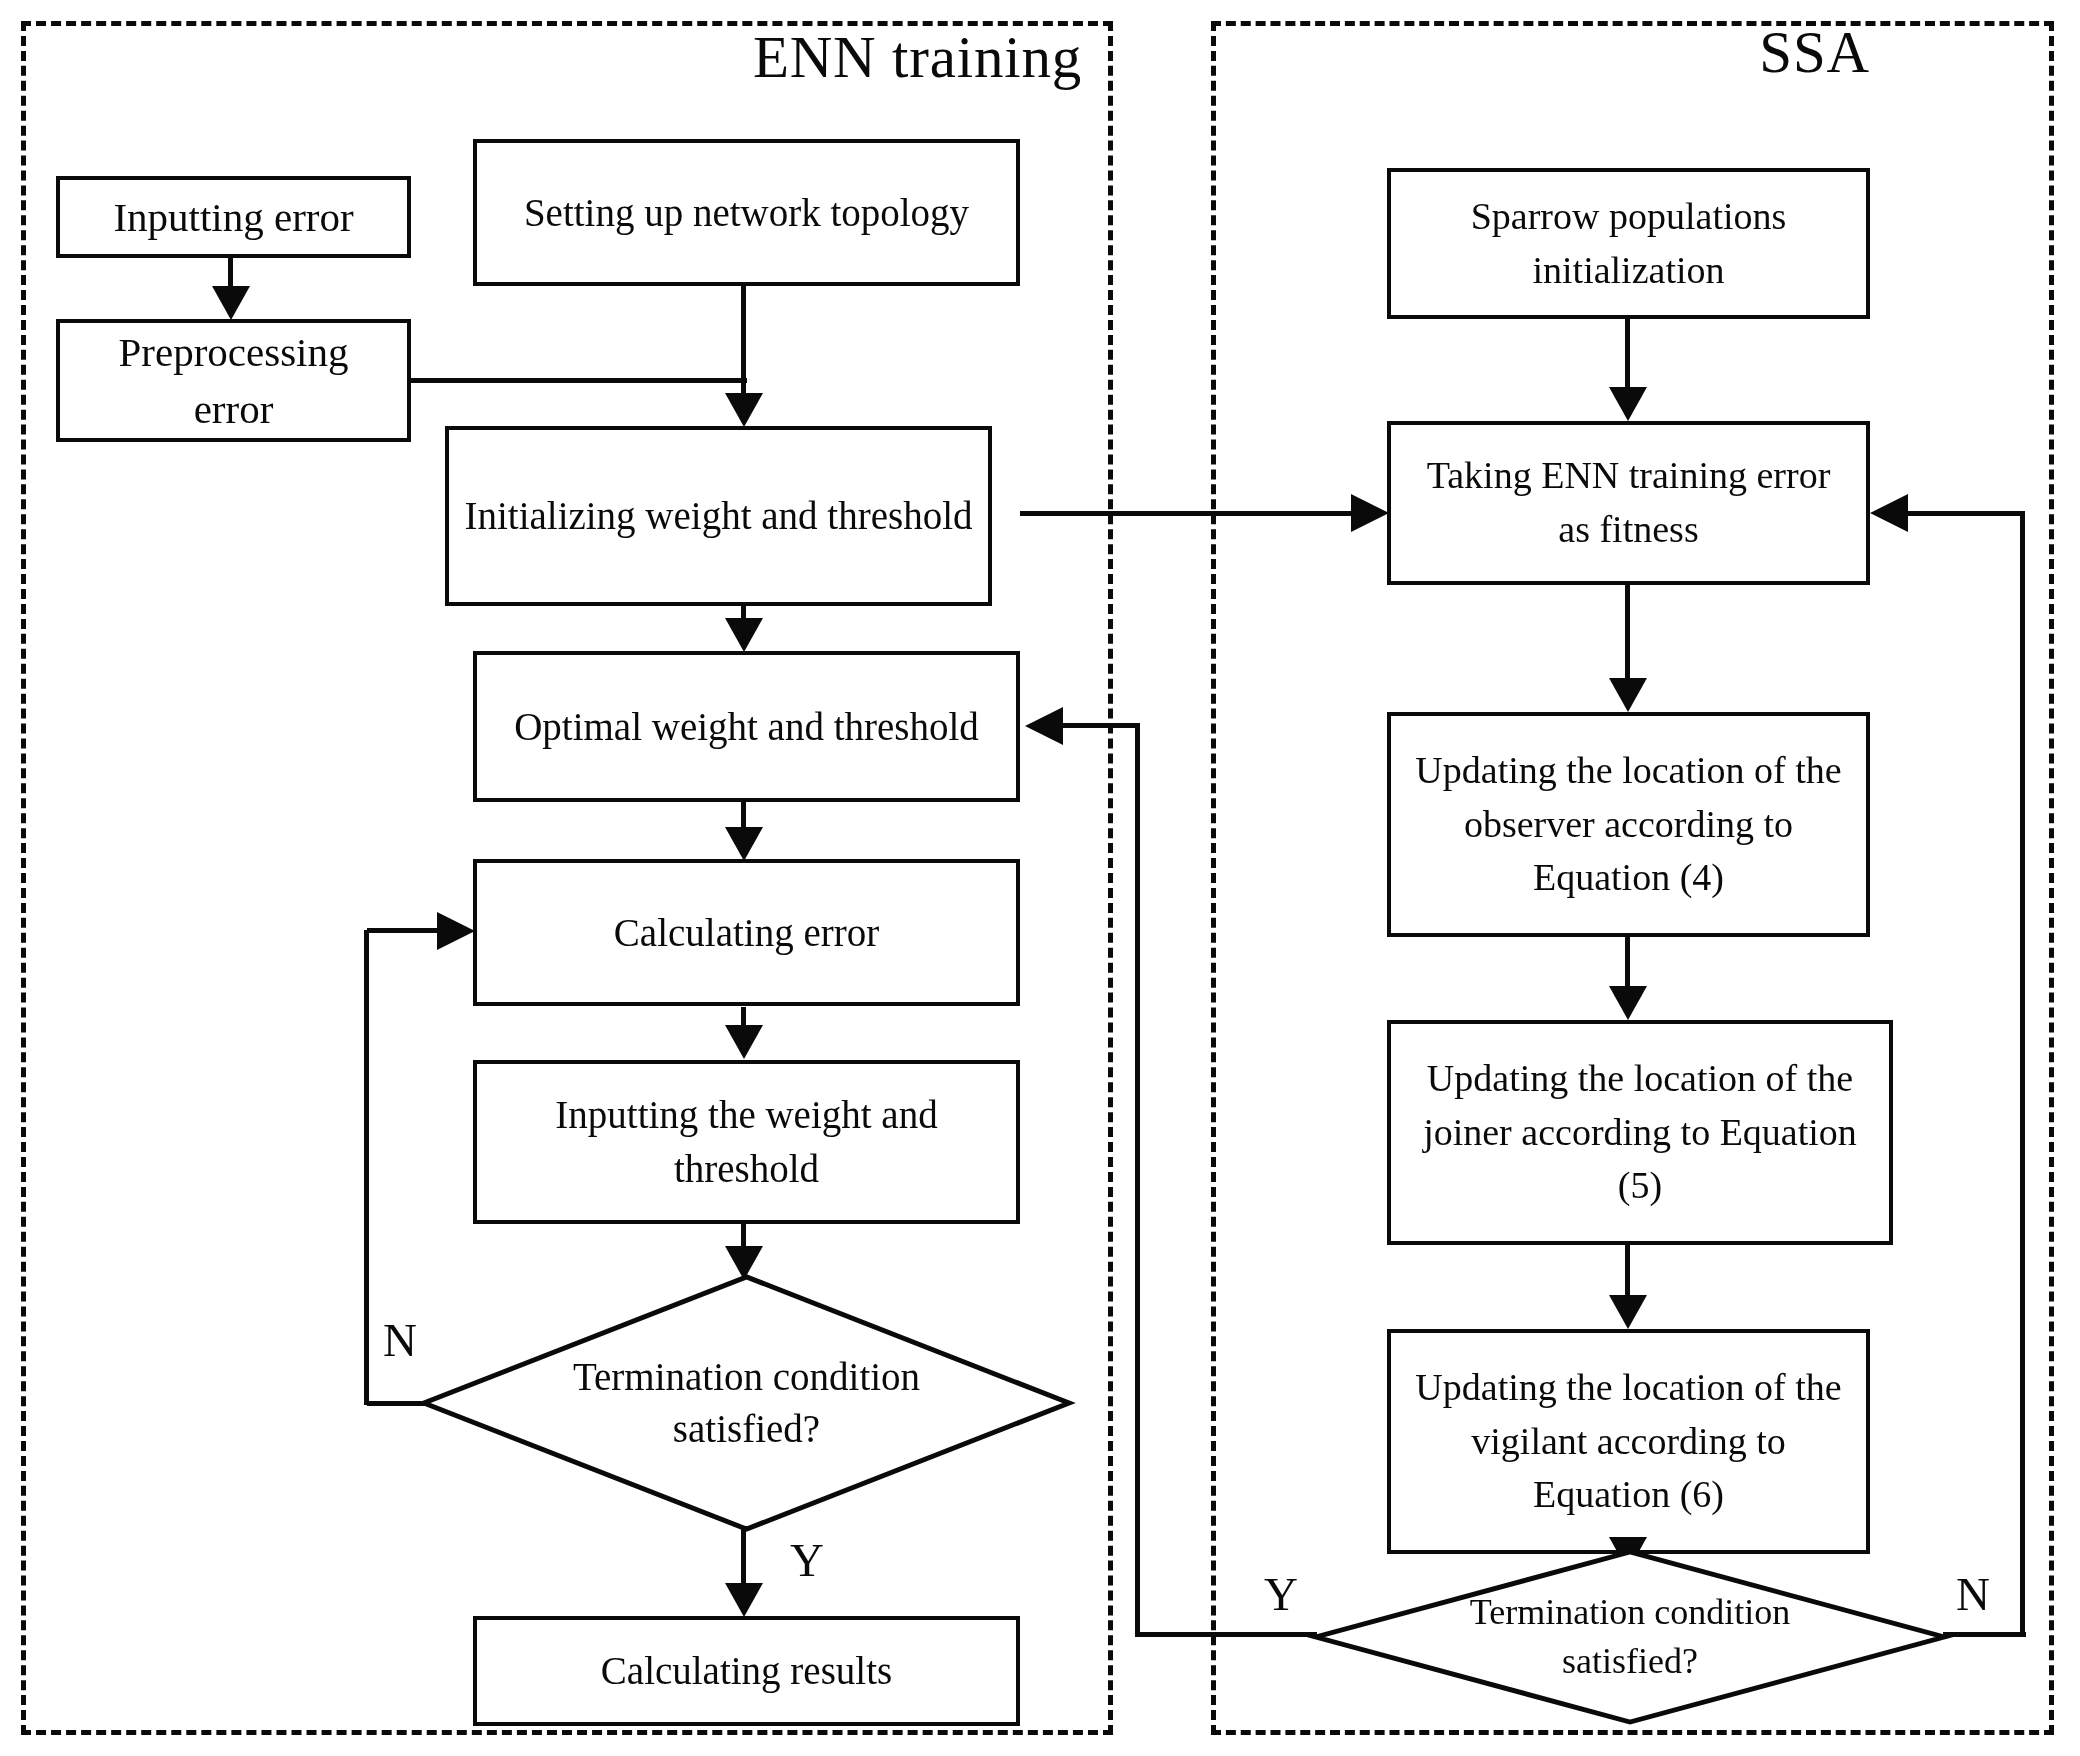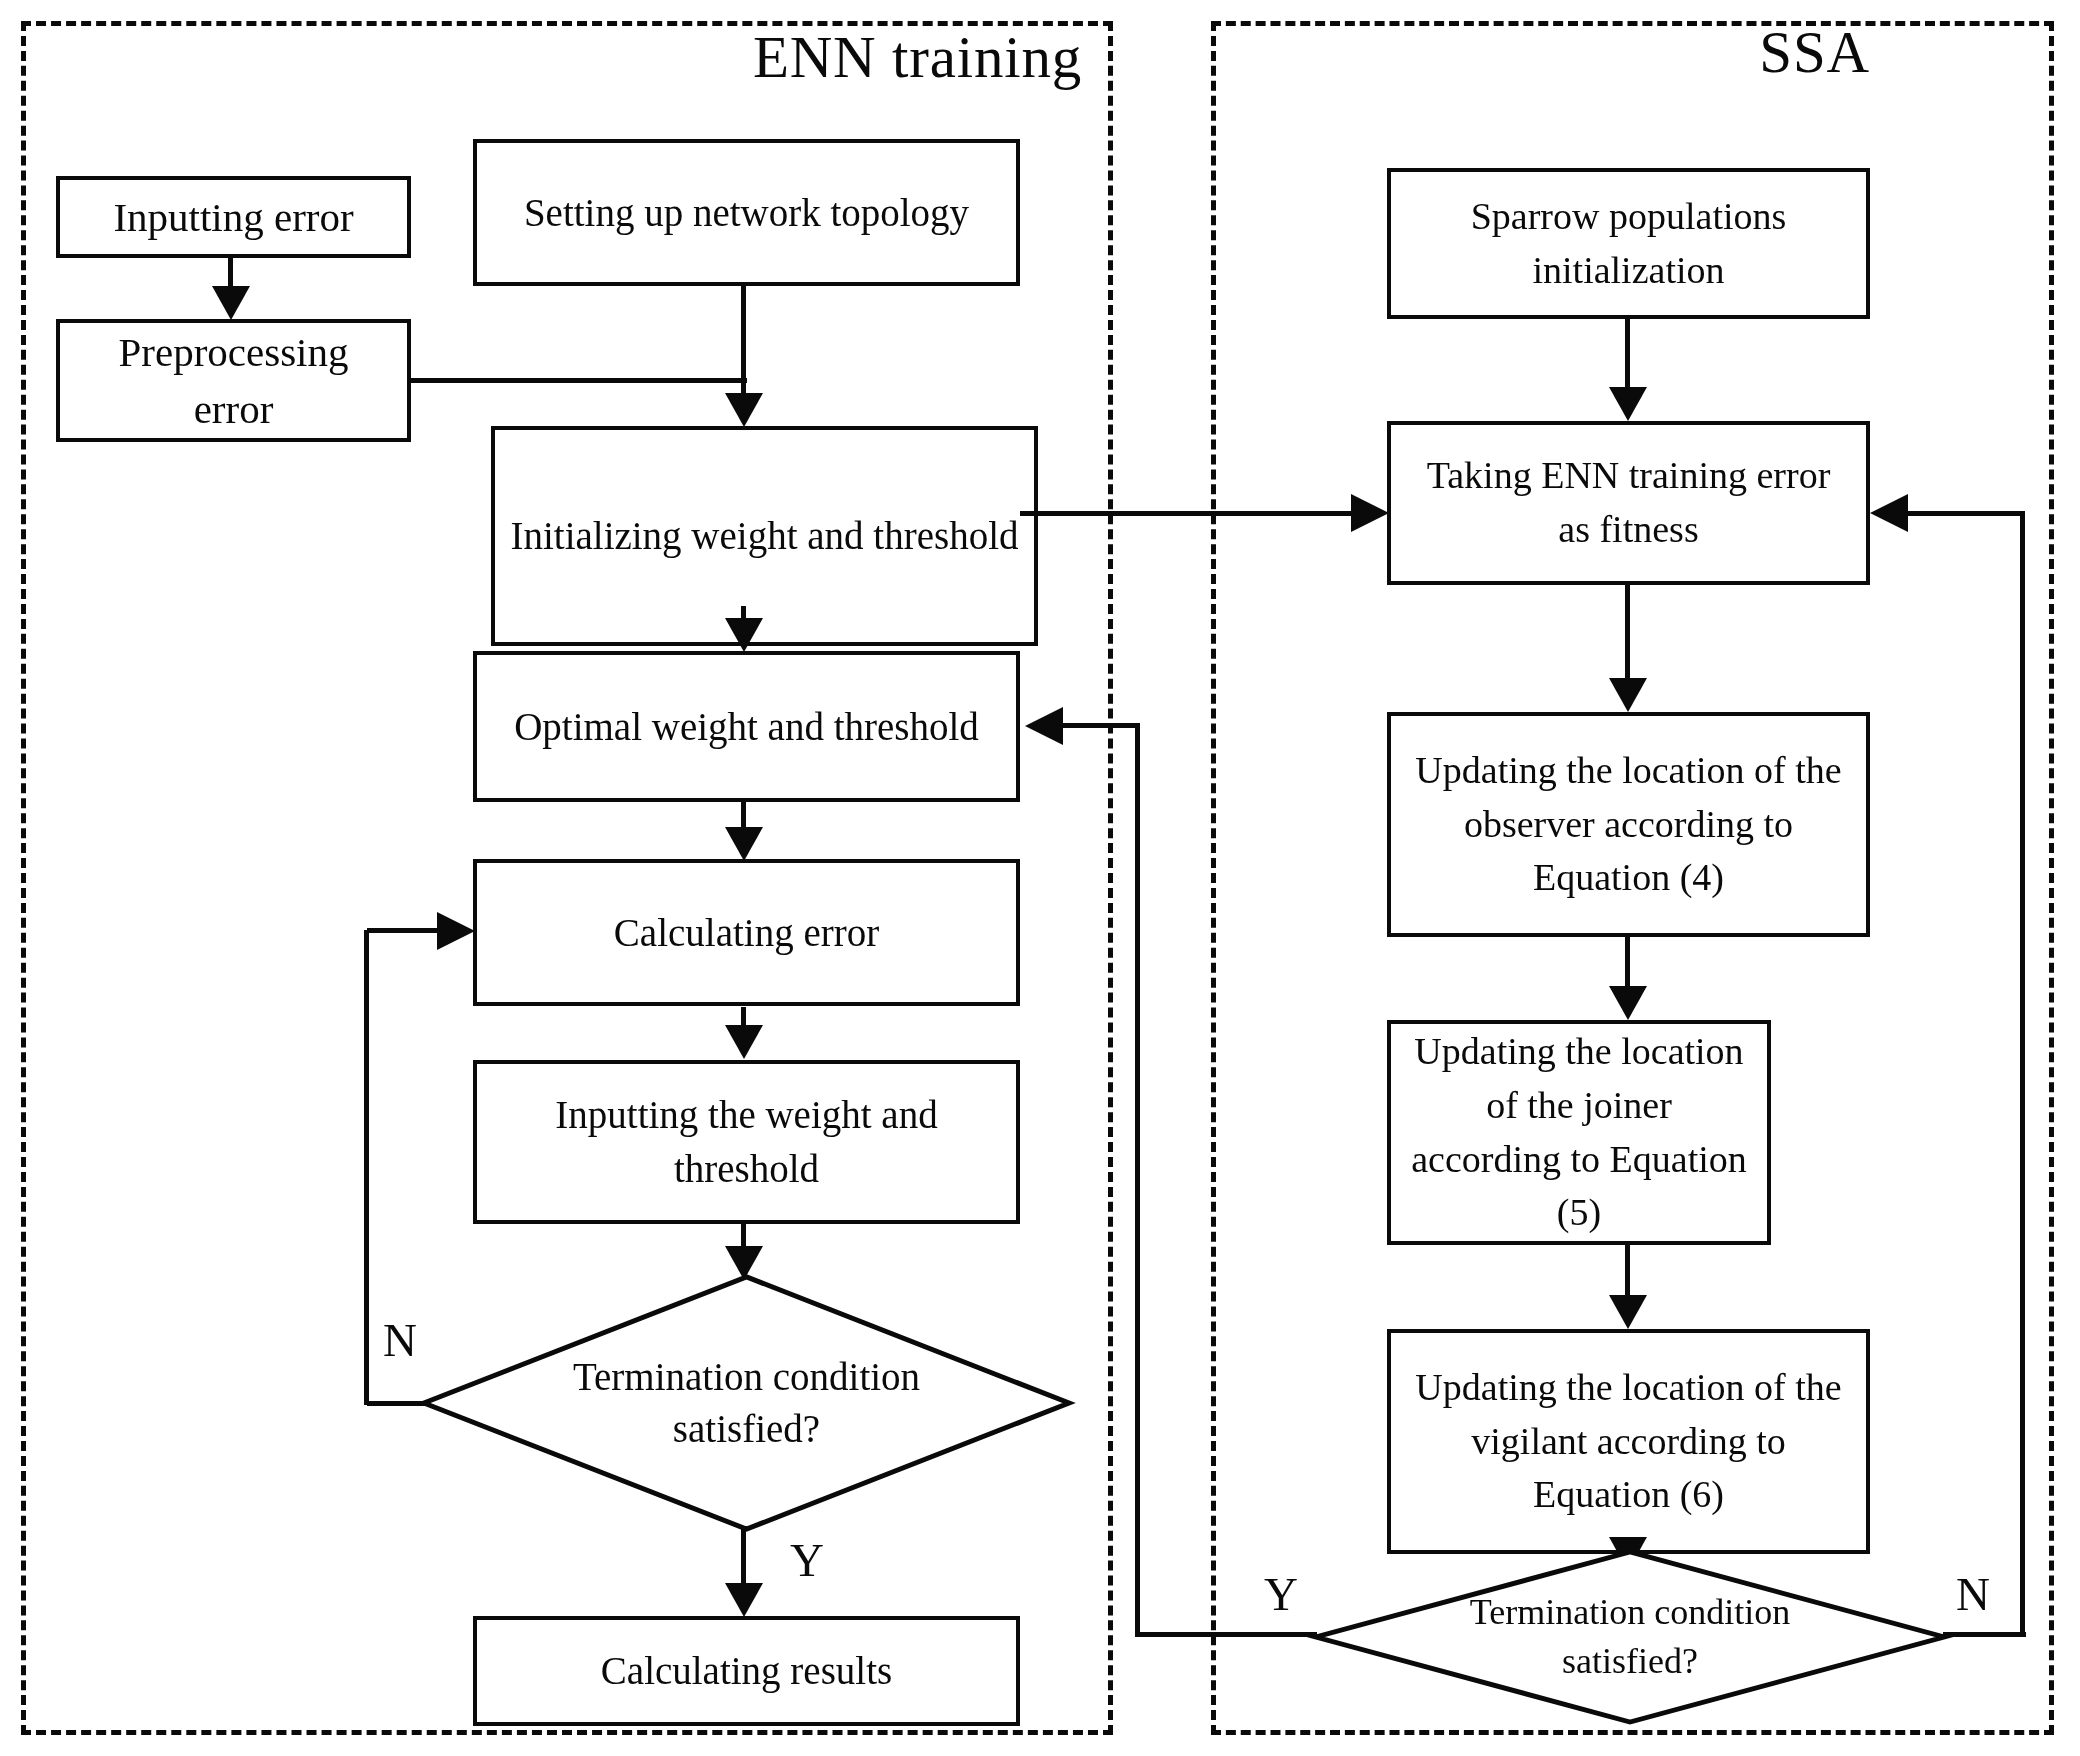--- a/index.html
+++ b/index.html
@@ -77,21 +77,21 @@
 
   <div class="box small" style="left:56px;top:319px;width:355px;height:123px;">Preprocessing error</div>
 
   <div class="hline" style="left:411px;top:378px;width:336px;"></div>
 
   <div class="box" style="left:473px;top:139px;width:547px;height:147px;">Setting up network topology</div>
 
   <div class="vline" style="left:741px;top:286px;height:110px;"></div>
   <div class="ah-down" style="left:725px;top:393px;"></div>
 
-  <div class="box" style="left:491px;top:426px;width:547px;height:220px;">Initializing weight and threshold</div>
+  <div class="box" style="left:445px;top:426px;width:547px;height:180px;">Initializing weight and threshold</div>
 
   <div class="hline" style="left:1020px;top:511px;width:331px;"></div>
   <div class="ah-right" style="left:1351px;top:494px;"></div>
 
   <div class="vline" style="left:741px;top:606px;height:18px;"></div>
   <div class="ah-down" style="left:725px;top:618px;"></div>
 
   <div class="box" style="left:473px;top:651px;width:547px;height:151px;">Optimal weight and threshold</div>
 
   <div class="ah-left" style="left:1025px;top:707px;"></div>
@@ -138,21 +138,21 @@
   <div class="box rbox" style="left:1387px;top:421px;width:483px;height:164px;">Taking ENN training error as fitness</div>
 
   <div class="vline" style="left:1625px;top:585px;height:94px;"></div>
   <div class="ah-down" style="left:1609px;top:678px;"></div>
 
   <div class="box rbox" style="left:1387px;top:712px;width:483px;height:225px;">Updating the location of the observer according to Equation (4)</div>
 
   <div class="vline" style="left:1625px;top:937px;height:51px;"></div>
   <div class="ah-down" style="left:1609px;top:986px;"></div>
 
-  <div class="box rbox" style="left:1387px;top:1020px;width:384px;height:225px;">Updating the location of the joiner according to Equation (5)</div>
+  <div class="box rbox" style="left:1387px;top:1020px;width:506px;height:225px;">Updating the location of the joiner according to Equation (5)</div>
 
   <div class="vline" style="left:1625px;top:1245px;height:51px;"></div>
   <div class="ah-down" style="left:1609px;top:1295px;"></div>
 
   <div class="box rbox" style="left:1387px;top:1329px;width:483px;height:225px;">Updating the location of the vigilant according to Equation (6)</div>
 
   <div class="vline" style="left:1625px;top:1554px;height:9.8px;"></div>
 
   <div class="ah-down" style="left:1609px;top:1537px;"></div>
 

